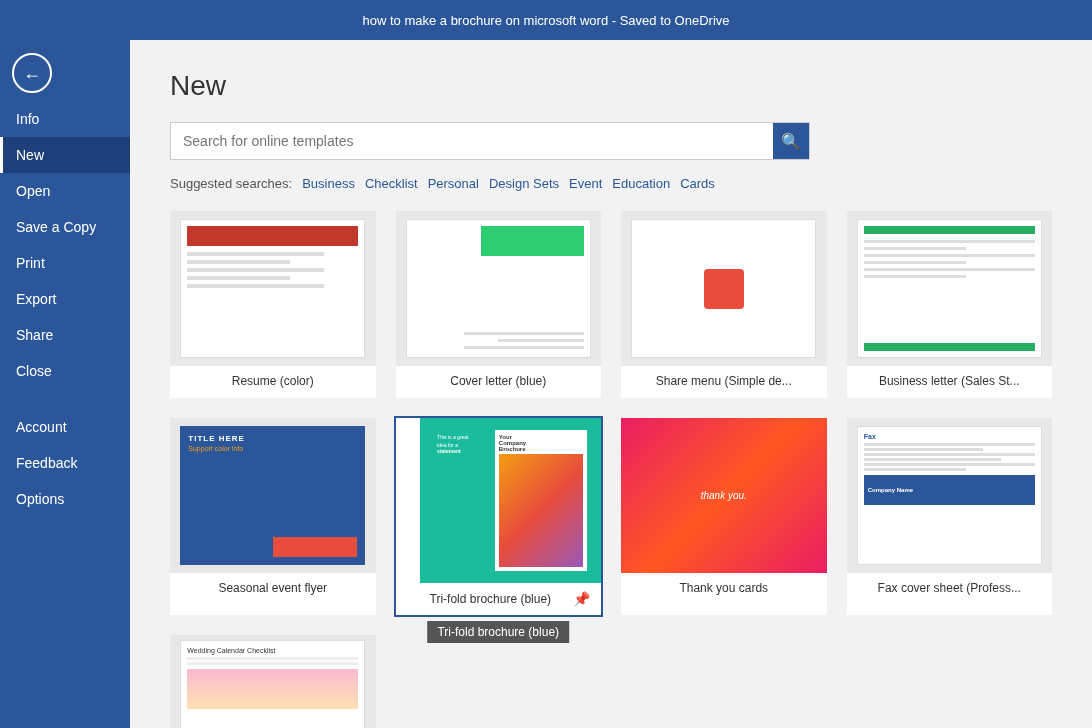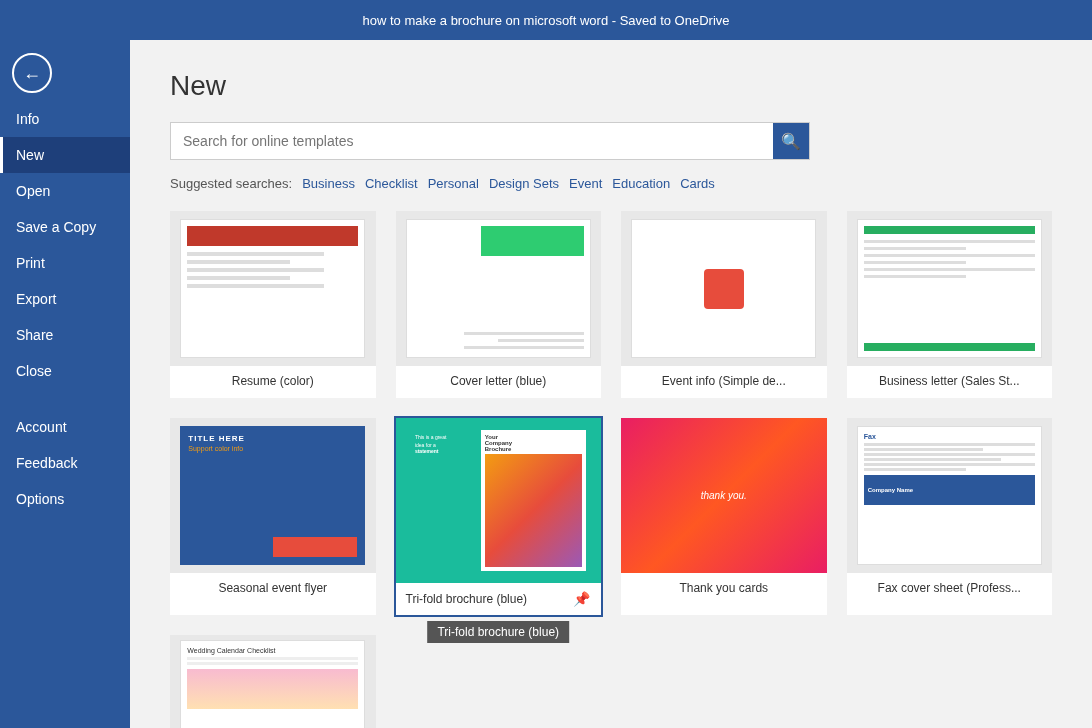--- a/index.html
+++ b/index.html
@@ -407,21 +407,21 @@
         </div>
         <div class="template-label">Cover letter (blue)</div>
       </div>
 
       <div class="template-card">
         <div class="template-thumbnail">
           <div class="tmpl-event-menu">
             <div class="tmpl-event-menu-inner"></div>
           </div>
         </div>
-        <div class="template-label">Event info (Simple de...</div>
+        <div class="template-label">Share menu (Simple de...</div>
       </div>
 
       <div class="template-card">
         <div class="template-thumbnail">
           <div class="tmpl-business-letter">
             <div class="tmpl-bl-top"></div>
             <div class="tmpl-bl-line"></div>
             <div class="tmpl-bl-line short"></div>
             <div class="tmpl-bl-line"></div>
             <div class="tmpl-bl-line short"></div>
@@ -437,21 +437,21 @@
         <div class="template-thumbnail">
           <div class="tmpl-flyer">
             <div class="tmpl-flyer-title">TITLE HERE</div>
             <div class="tmpl-flyer-sub">Support color info</div>
             <div class="tmpl-flyer-box"></div>
           </div>
         </div>
         <div class="template-label">Seasonal event flyer</div>
       </div>
 
-      <div class="template-card highlighted" style="position:relative;">
+      <div class="template-card highlighted" style="position:relative;padding-left:24px;">
         <div class="template-thumbnail" style="height:165px;">
           <div class="tmpl-brochure">
             <div class="tmpl-brochure-inner">
               <div class="tmpl-brochure-left">
                 <div style="font-size:5px;color:white;margin-bottom:2px;">This is a great</div>
                 <div style="font-size:5px;color:white;">idea for a</div>
                 <div style="font-size:5px;color:white;font-weight:bold;">statement</div>
               </div>
               <div class="tmpl-brochure-right">
                 <div class="tmpl-brochure-title">Your<br>Company<br>Brochure</div>

